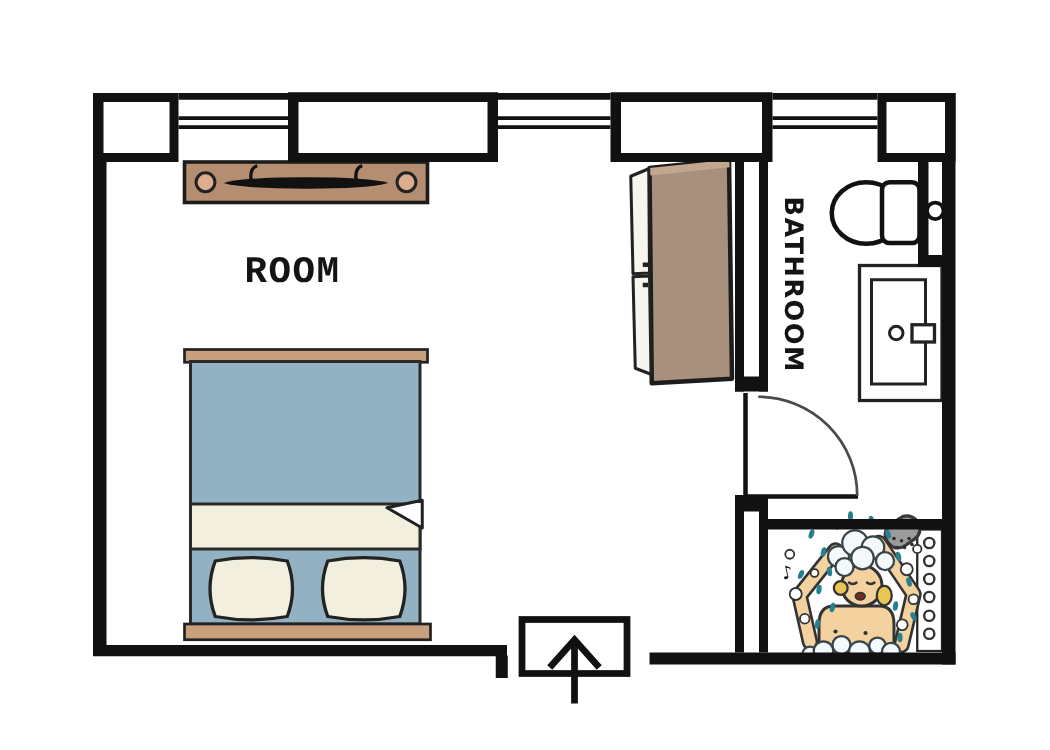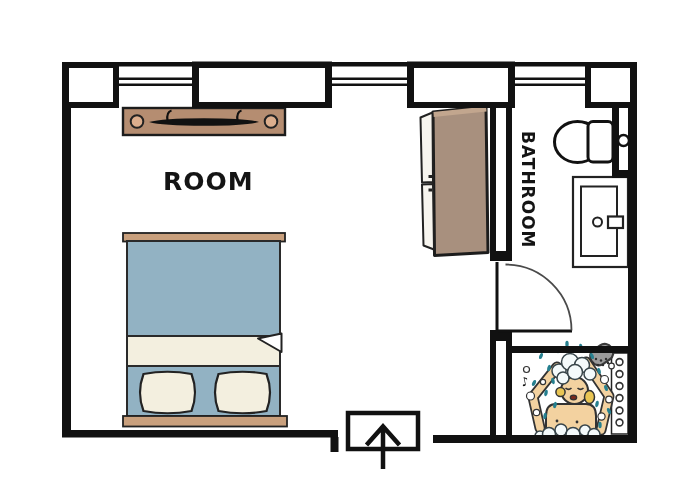--- a/index.html
+++ b/index.html
@@ -1,20 +1,20 @@
 <!DOCTYPE html>
 <html><head>
 <meta charset="utf-8">
 <style>
   html,body{margin:0;padding:0;background:#ffffff;}
   .canvas{position:relative;width:700px;height:500px;background:#fff;overflow:hidden;
           font-family:"DejaVu Sans","Liberation Sans",sans-serif;}
   .plan-svg{position:absolute;left:0;top:0;}
   .label{position:absolute;font-weight:bold;color:#141414;white-space:nowrap;}
-  .label-room{left:163px;top:167px;font-size:25px;letter-spacing:1px;}
+  .label-room{left:163px;top:167px;font-size:25px;letter-spacing:1px;font-family:Liberation Mono, monospace;}
   .label-bathroom{left:540px;top:131px;font-size:17px;line-height:24px;letter-spacing:1px;
                   transform:rotate(90deg);transform-origin:0 0;}
 </style>
 </head>
 <body>
 
 <div class="canvas">
 
 <svg class="plan-svg" width="700" height="500" viewBox="0 0 700 500">
 

